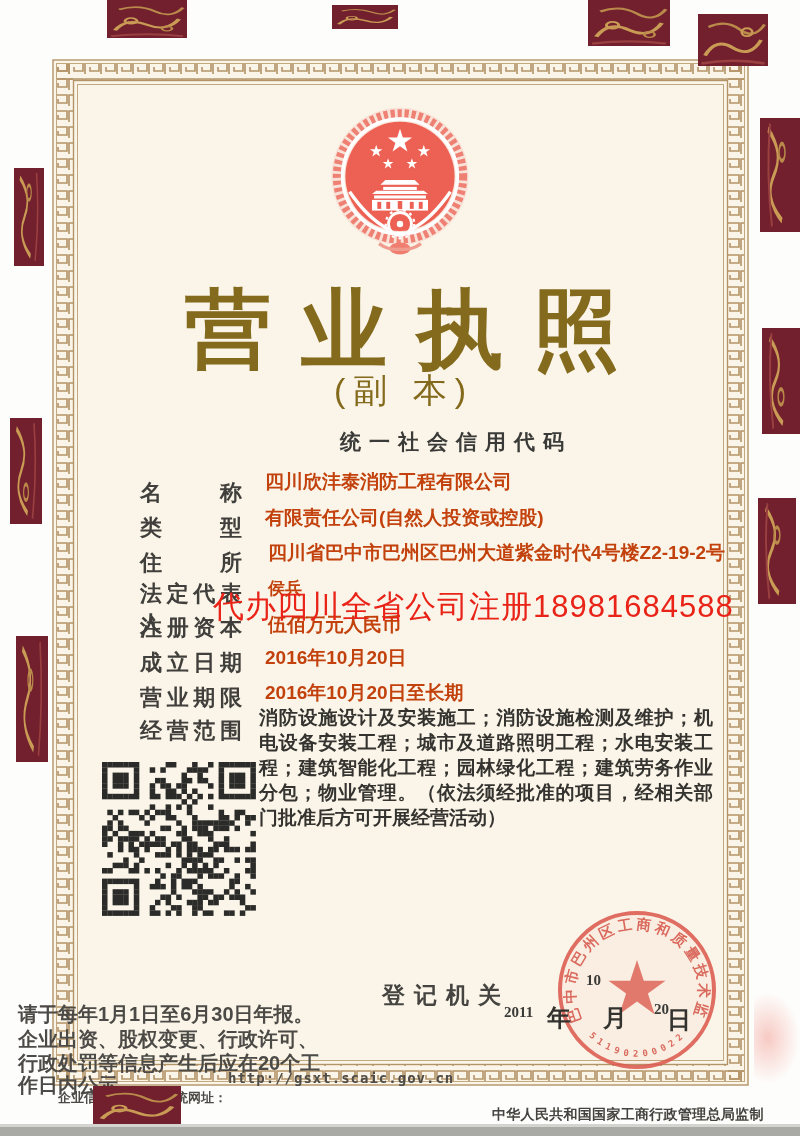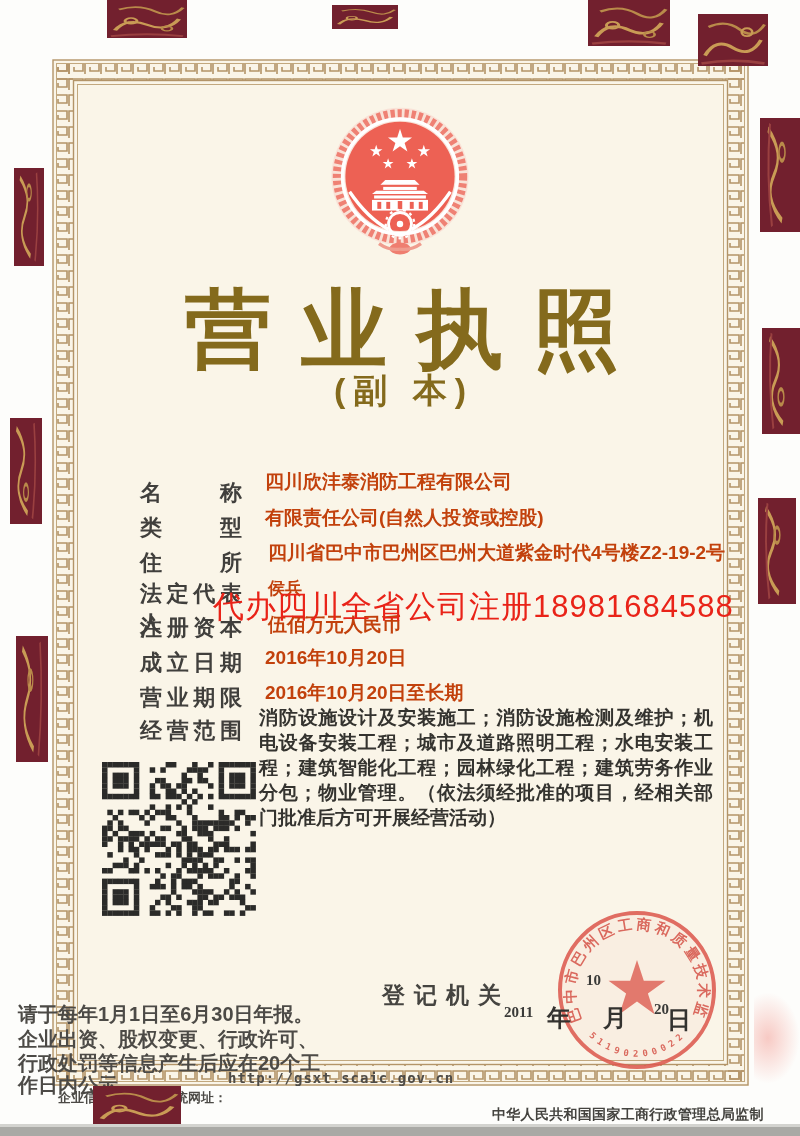--- a/index.html
+++ b/index.html
@@ -6,21 +6,21 @@
   body{width:800px;height:1136px;position:relative;overflow:hidden;
        background:#fdfdfb;font-family:"Liberation Sans",sans-serif;}
   .abs{position:absolute;}
   
   .paper{left:53px;top:60px;width:696px;height:1026px;background:#faf5e8;}
   
   .frame{left:52px;top:59px;z-index:2;}
   
   .title{left:0;top:272px;width:800px;text-align:center;font-size:86px;font-weight:900;
          color:#846a1c;letter-spacing:30px;text-indent:34px;z-index:5;}
-  .subtitle{left:0;top:368px;width:800px;text-align:center;font-size:34px;font-weight:700;
+  .subtitle{left:0;top:368px;width:800px;text-align:center;font-size:34px;font-weight:400;
             color:#846a1c;letter-spacing:8px;text-indent:8px;z-index:5;}
   .codeline{left:340px;top:428px;display:flex;align-items:baseline;z-index:5;}
   .codelabel{font-size:21px;font-weight:700;letter-spacing:8px;color:#3a3a38;}
   .codeval{font-family:"Liberation Serif",serif;font-size:17px;font-weight:600;
            letter-spacing:1px;color:#3c3c3a;margin-left:14px;}
   .lab{left:140px;width:102px;font-size:22px;font-weight:700;color:#403f3c;
        text-align:justify;text-align-last:justify;z-index:5;}
   .val{left:265px;font-size:19px;font-weight:600;color:#c2410c;white-space:nowrap;z-index:5;}
   .scope{left:259px;top:705px;width:454px;font-size:19px;font-weight:600;color:#34332f;
          line-height:25px;text-align:justify;white-space:normal;z-index:5;}
@@ -97,20 +97,21 @@
   <path d="M86 61 Q73 80 58 88" stroke="#ffffff" stroke-width="2.4" fill="none"></path>
   <ellipse cx="50" cy="101.5" rx="7.5" ry="4.2" fill="#ef7e70"></ellipse>
   <path d="M35 98 Q42 103 50 102" stroke="#ef9c8e" stroke-width="2.4" fill="none"></path>
   <path d="M65 98 Q58 103 50 102" stroke="#ef9c8e" stroke-width="2.4" fill="none"></path>
 </svg>
 
 <div class="abs title">营业执照</div>
 <div class="abs subtitle">(副 本)</div>
 
 <div class="abs codeline">
+  <span class="codelabel">统一社会信用代码</span>
 </div>
 
 <div class="abs lab" style="top:478px">名称</div>
 <div class="abs lab" style="top:513px">类型</div>
 <div class="abs lab" style="top:548px">住所</div>
 <div class="abs lab" style="top:579px">法定代表人</div>
 <div class="abs lab" style="top:613px">注册资本</div>
 <div class="abs lab" style="top:648px">成立日期</div>
 <div class="abs lab" style="top:683px">营业期限</div>
 <div class="abs lab" style="top:716px">经营范围</div>

